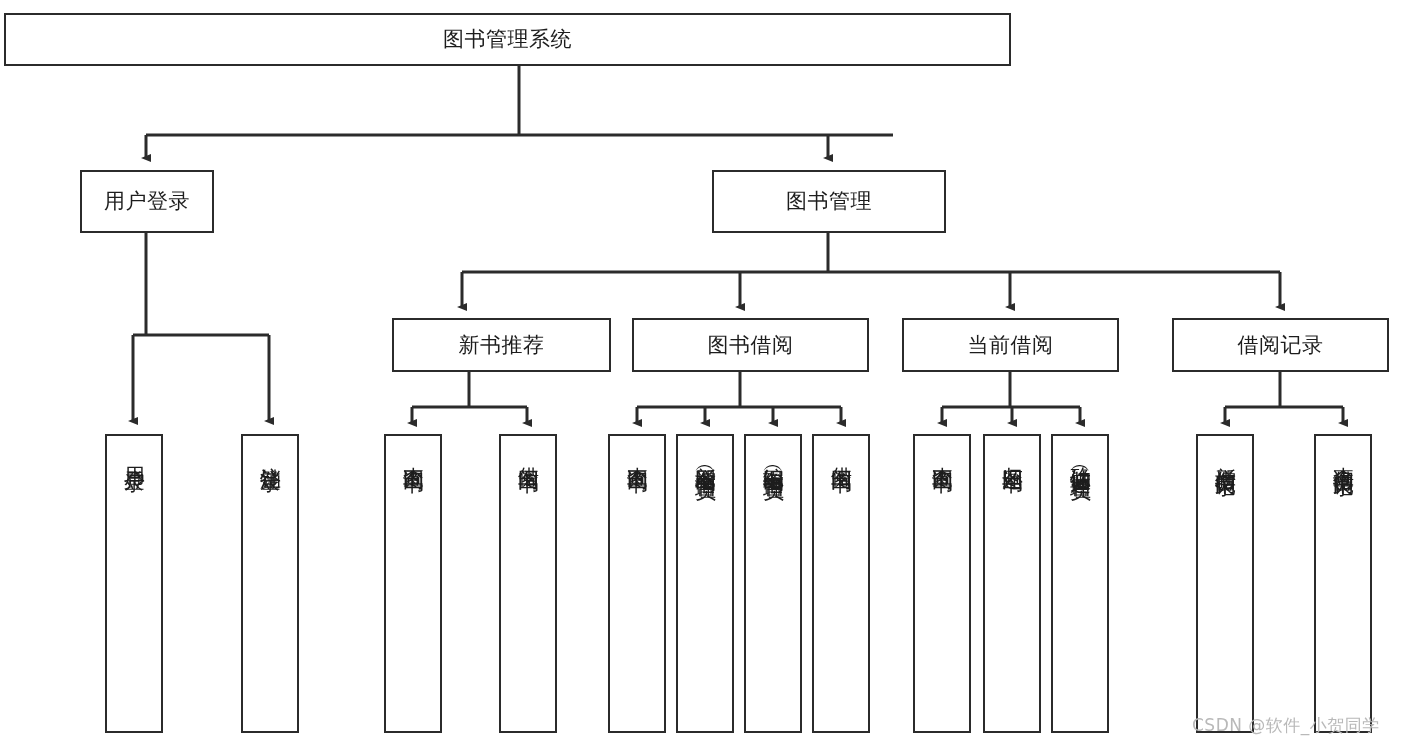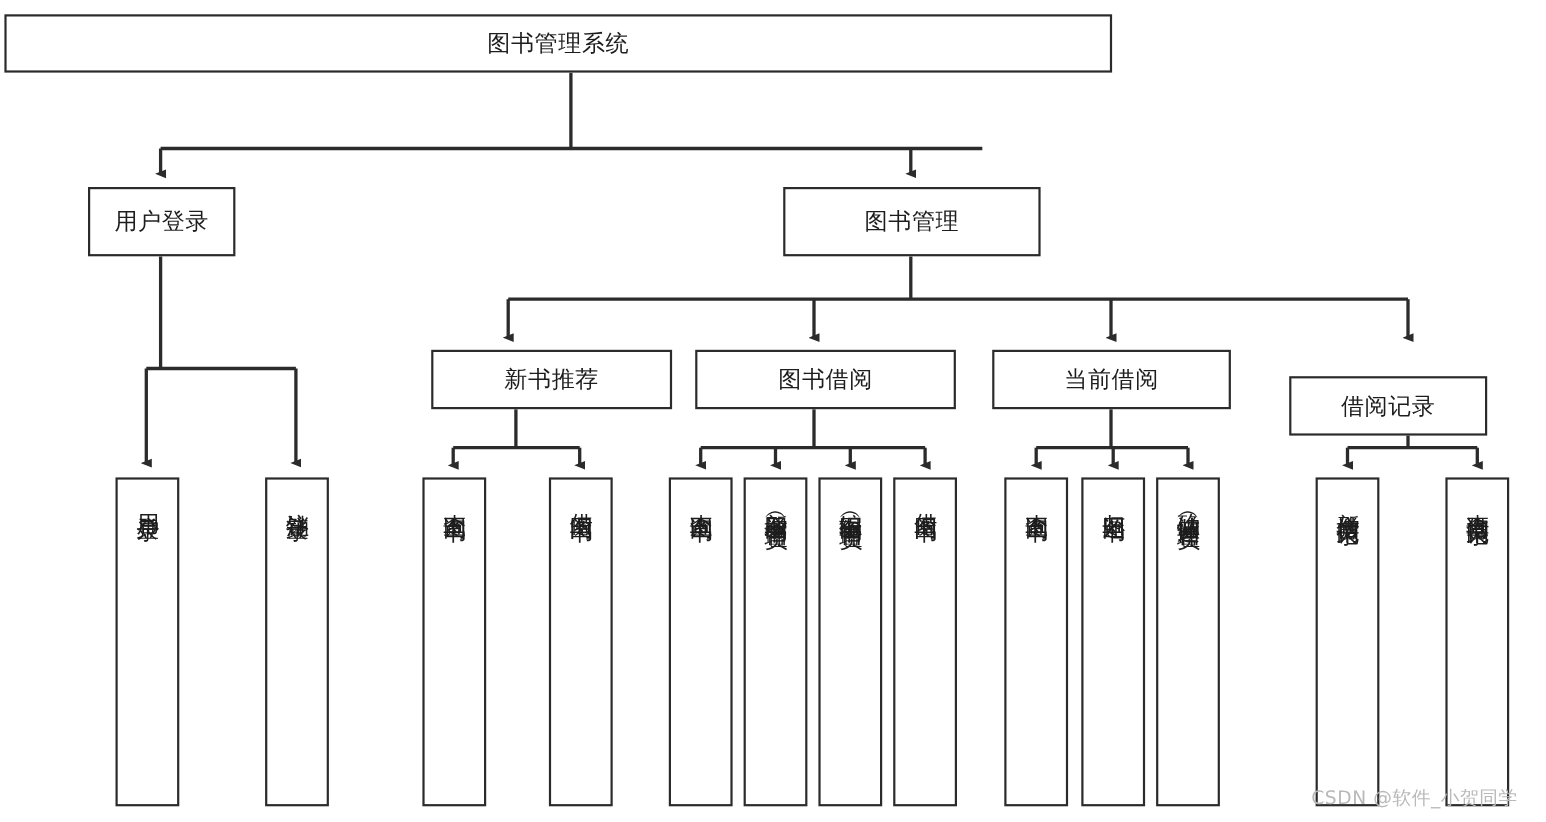--- a/index.html
+++ b/index.html
@@ -137,21 +137,21 @@
 
   <div class="node horiz" style="left:360px; top:318px; width:219px; height:54px;margin-left:32px;">
     <span class="label">新书推荐</span>
   </div>
   <div class="node horiz" style="left:632px; top:318px; width:237px; height:54px;">
     <span class="label">图书借阅</span>
   </div>
   <div class="node horiz" style="left:902px; top:318px; width:217px; height:54px;">
     <span class="label">当前借阅</span>
   </div>
-  <div class="node horiz" style="left:1172px; top:318px; width:180px; height:54px;margin-top:24px;">
+  <div class="node horiz" style="left:1172px; top:318px; width:217px; height:54px;">
     <span class="label">借阅记录</span>
   </div>
 
   <div class="node vert" style="left:105px; top:434px; width:58px; height:299px;">
     <span class="label">用户登录</span>
   </div>
   <div class="node vert" style="left:241px; top:434px; width:58px; height:299px;">
     <span class="label">注销登录</span>
   </div>
 

